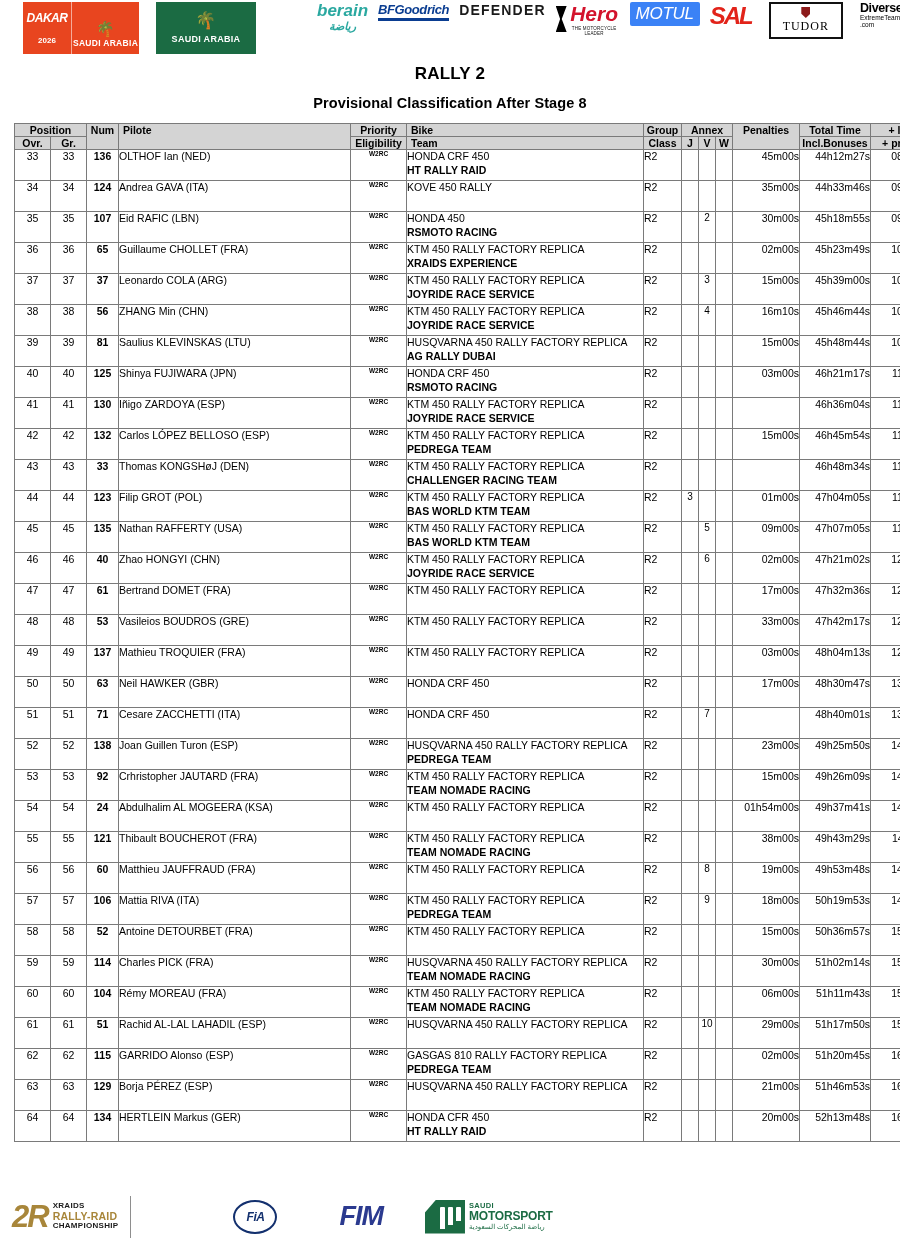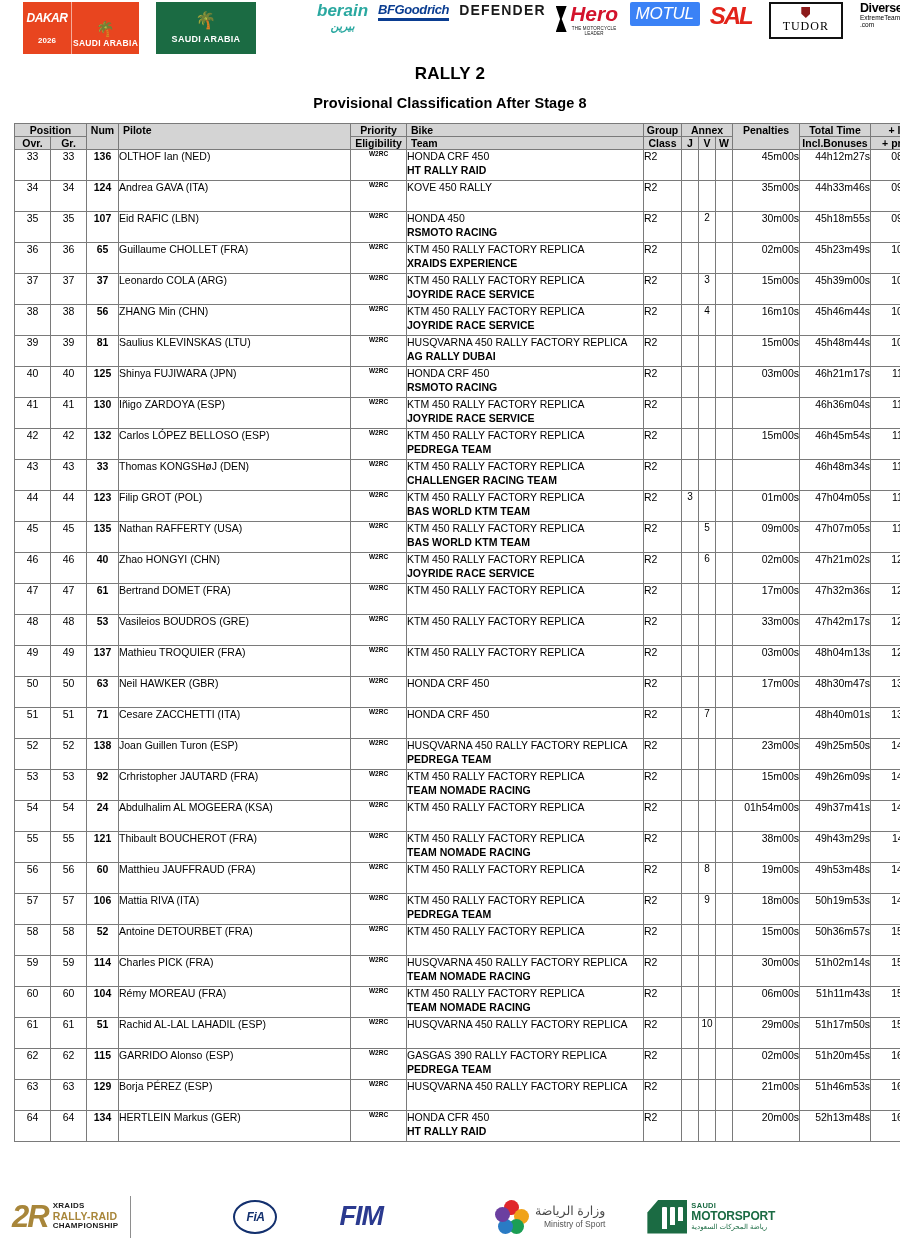--- a/index.html
+++ b/index.html
@@ -269,21 +269,21 @@
       <div class="palm">🌴</div>
       <div class="ksa-sm">SAUDI ARABIA</div>
     </div>
   </div>
 
   <div class="sp-div"></div>
 
   <div class="sp-cell">
     <div class="berain">
       <span>berain</span>
-      <span class="ar">بيرين</span>
+      <span class="ar">رياضة</span>
     </div>
   </div>
 
   <div class="sp-cell">
     <div class="bfg">
       <div class="bfg-top">BFGoodrich</div>
       <div class="bfg-bar"></div>
     </div>
   </div>
 
@@ -906,21 +906,21 @@
           <td class="tot-cell">51h17m50s</td>
           <td class="lead-cell"><span>15h57m32s</span><span class="lead-prev">06m07s</span></td>
         </tr>
         <tr>
           <td class="pos-cell">62</td>
           <td class="pos-cell">62</td>
           <td class="num-cell">115</td>
           <td class="pilote-cell">GARRIDO Alonso (ESP)</td>
           <td class="prio-cell">W2RC</td>
           <td class="bike-cell">
-            <div class="bike-model">GASGAS 390 RALLY FACTORY REPLICA</div>
+            <div class="bike-model">GASGAS 810 RALLY FACTORY REPLICA</div>
             <div class="team-name">PEDREGA TEAM</div>
           </td>
           <td class="grp-cell">R2</td>
           <td class="annex-cell"></td>
           <td class="annex-cell"></td>
           <td class="annex-cell"></td>
           <td class="pen-cell">02m00s</td>
           <td class="tot-cell">51h20m45s</td>
           <td class="lead-cell"><span>16h00m27s</span><span class="lead-prev">02m55s</span></td>
         </tr>
@@ -982,35 +982,20 @@
   <div class="ft-cell" style="margin-left:90px">
     <div class="fia-globe">
       <span>FiA</span>
     </div>
   </div>
 
   <div class="ft-cell" style="margin-left:50px">
     <div class="fim-logo">FIM</div>
   </div>
 
-  <div class="ft-cell" style="margin-left:100px">
-    <div class="mos">
-      <div class="mos-flower">
-        <div class="mos-pet" style="background:#e0262b;left:9px;top:0"></div>
-        <div class="mos-pet" style="background:#f0a31a;left:19px;top:9px"></div>
-        <div class="mos-pet" style="background:#1b9e54;left:14px;top:19px"></div>
-        <div class="mos-pet" style="background:#2a7bc4;left:3px;top:19px"></div>
-        <div class="mos-pet" style="background:#6b3fa0;left:0px;top:7px"></div>
-      </div>
-      <div class="mos-txt">
-        <div class="mos-ar">وزارة الرياضة</div>
-        <div class="mos-en">Ministry of Sport</div>
-      </div>
-    </div>
-  </div>
 
 
   <div class="ft-cell" style="margin-left:30px">
     <div class="sms">
       <div class="sms-mark">
         <div class="sms-bars">
           <div class="sms-bar" style="height:22px"></div>
           <div class="sms-bar" style="height:18px"></div>
           <div class="sms-bar" style="height:14px"></div>
         </div>

